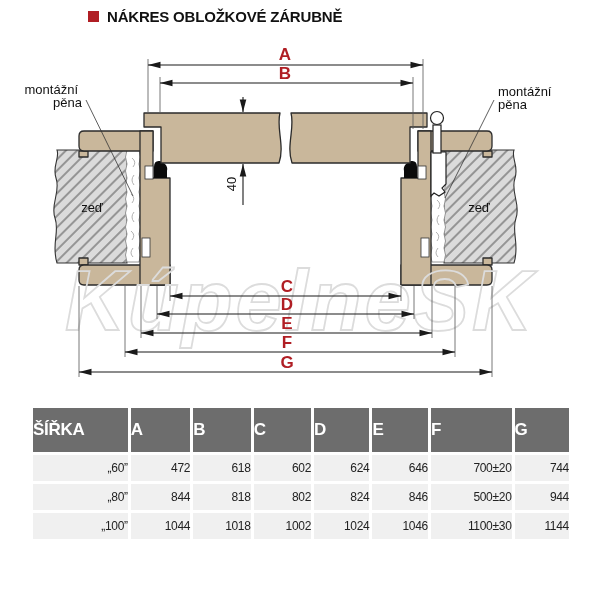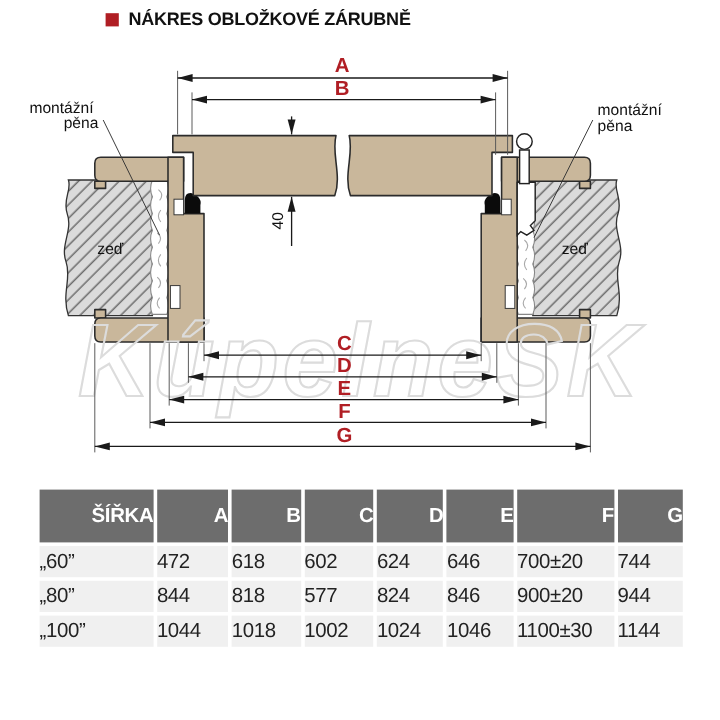--- a/index.html
+++ b/index.html
@@ -38,24 +38,24 @@
   .leader{stroke:#333;stroke-width:0.8;fill:none;}
   .dimlabel{fill:var(--red);font-size:17px;font-weight:bold;}
   .note{fill:#111;font-size:13px;}
   .wm-text{fill:none;stroke:var(--wm);stroke-width:1.8;font-size:86px;font-style:italic;font-weight:bold;letter-spacing:3px;}
   table.dims{
     position:absolute;left:30px;top:405px;border-collapse:separate;border-spacing:3px;
     table-layout:fixed;width:542px;
   }
   table.dims th{
     background:var(--header-gray);color:#fff;font-weight:bold;font-size:17px;
-    height:44px;text-align:right;letter-spacing:-0.3px;
+    height:44px;text-align:left;letter-spacing:-0.3px;
   }
   table.dims td{
-    background:var(--row-bg);color:#222;font-size:17px;height:26px;text-align:left;
+    background:var(--row-bg);color:#222;font-size:12px;height:26px;text-align:right;
     letter-spacing:-0.3px;white-space:nowrap;
   }
 </style>
 </head>
 <body>
 
 <div class="page">
 
   <div class="title-row">
     <span class="bullet"></span>
@@ -194,24 +194,24 @@
           <td>602</td>
           <td>624</td>
           <td>646</td>
           <td>700±20</td>
           <td>744</td>
         </tr>
         <tr>
           <td>„80”</td>
           <td>844</td>
           <td>818</td>
-          <td>577</td>
+          <td>802</td>
           <td>824</td>
           <td>846</td>
-          <td>900±20</td>
+          <td>500±20</td>
           <td>944</td>
         </tr>
         <tr>
           <td>„100”</td>
           <td>1044</td>
           <td>1018</td>
           <td>1002</td>
           <td>1024</td>
           <td>1046</td>
           <td>1100±30</td>

